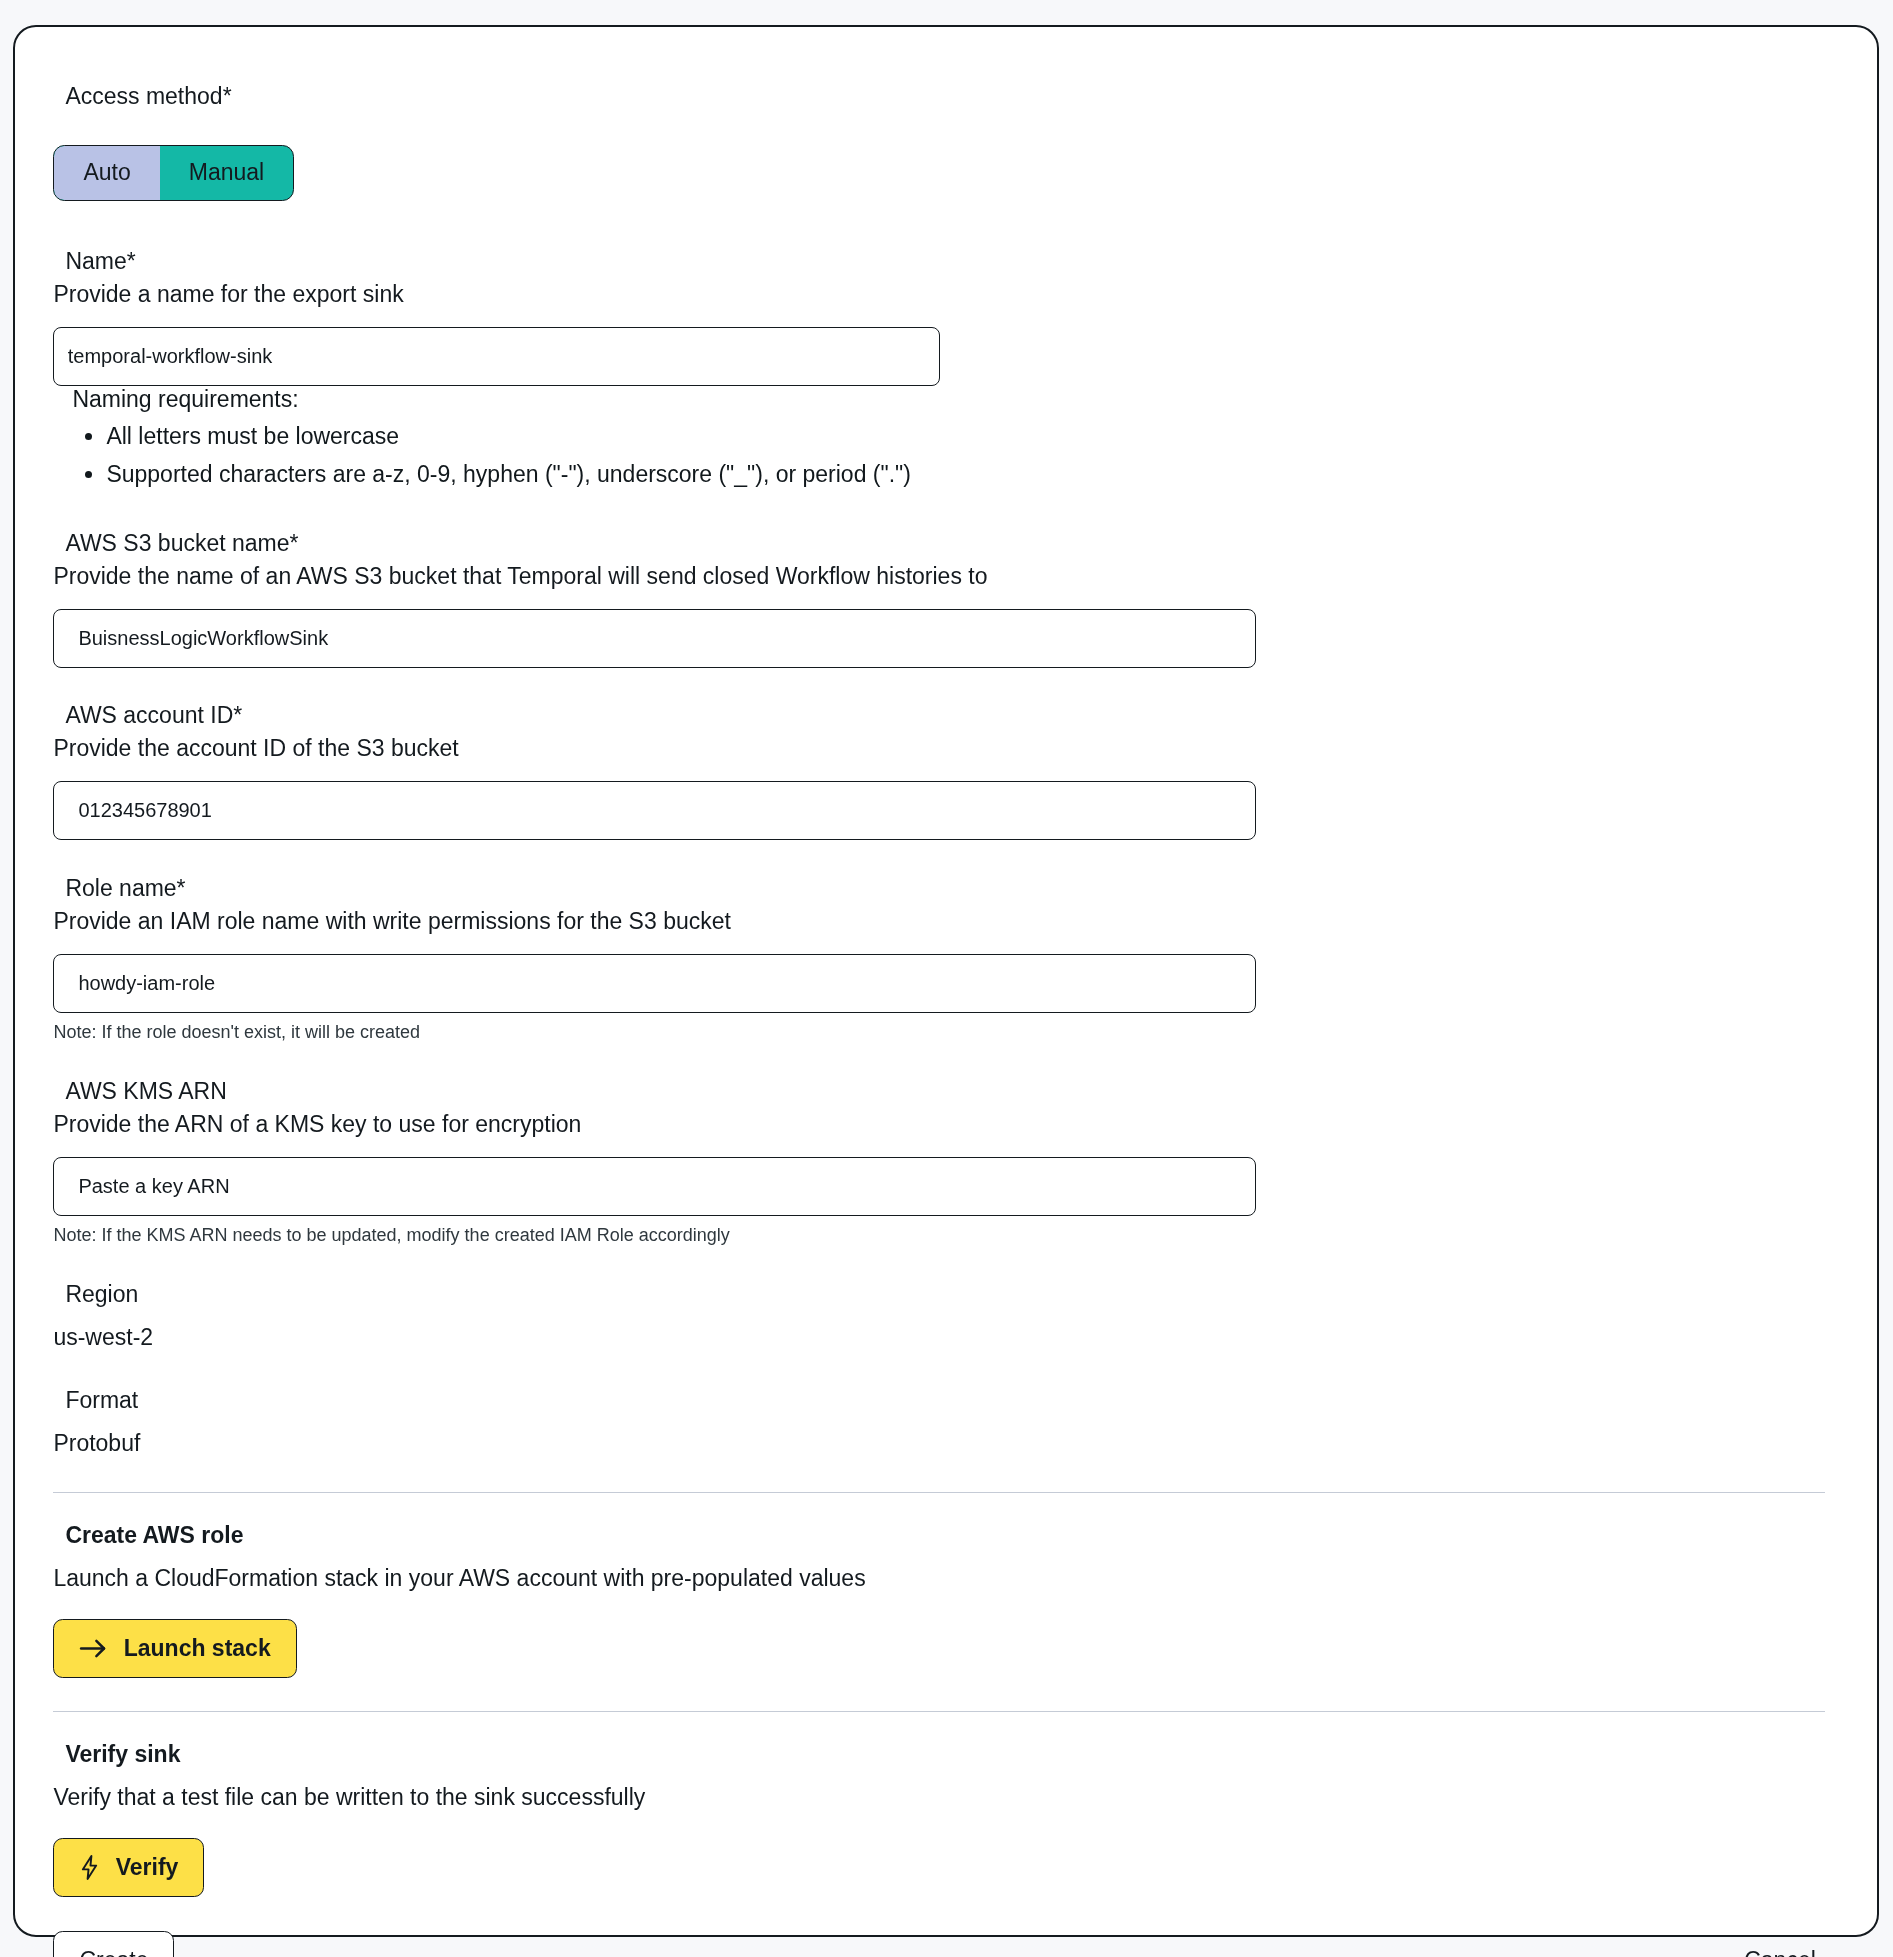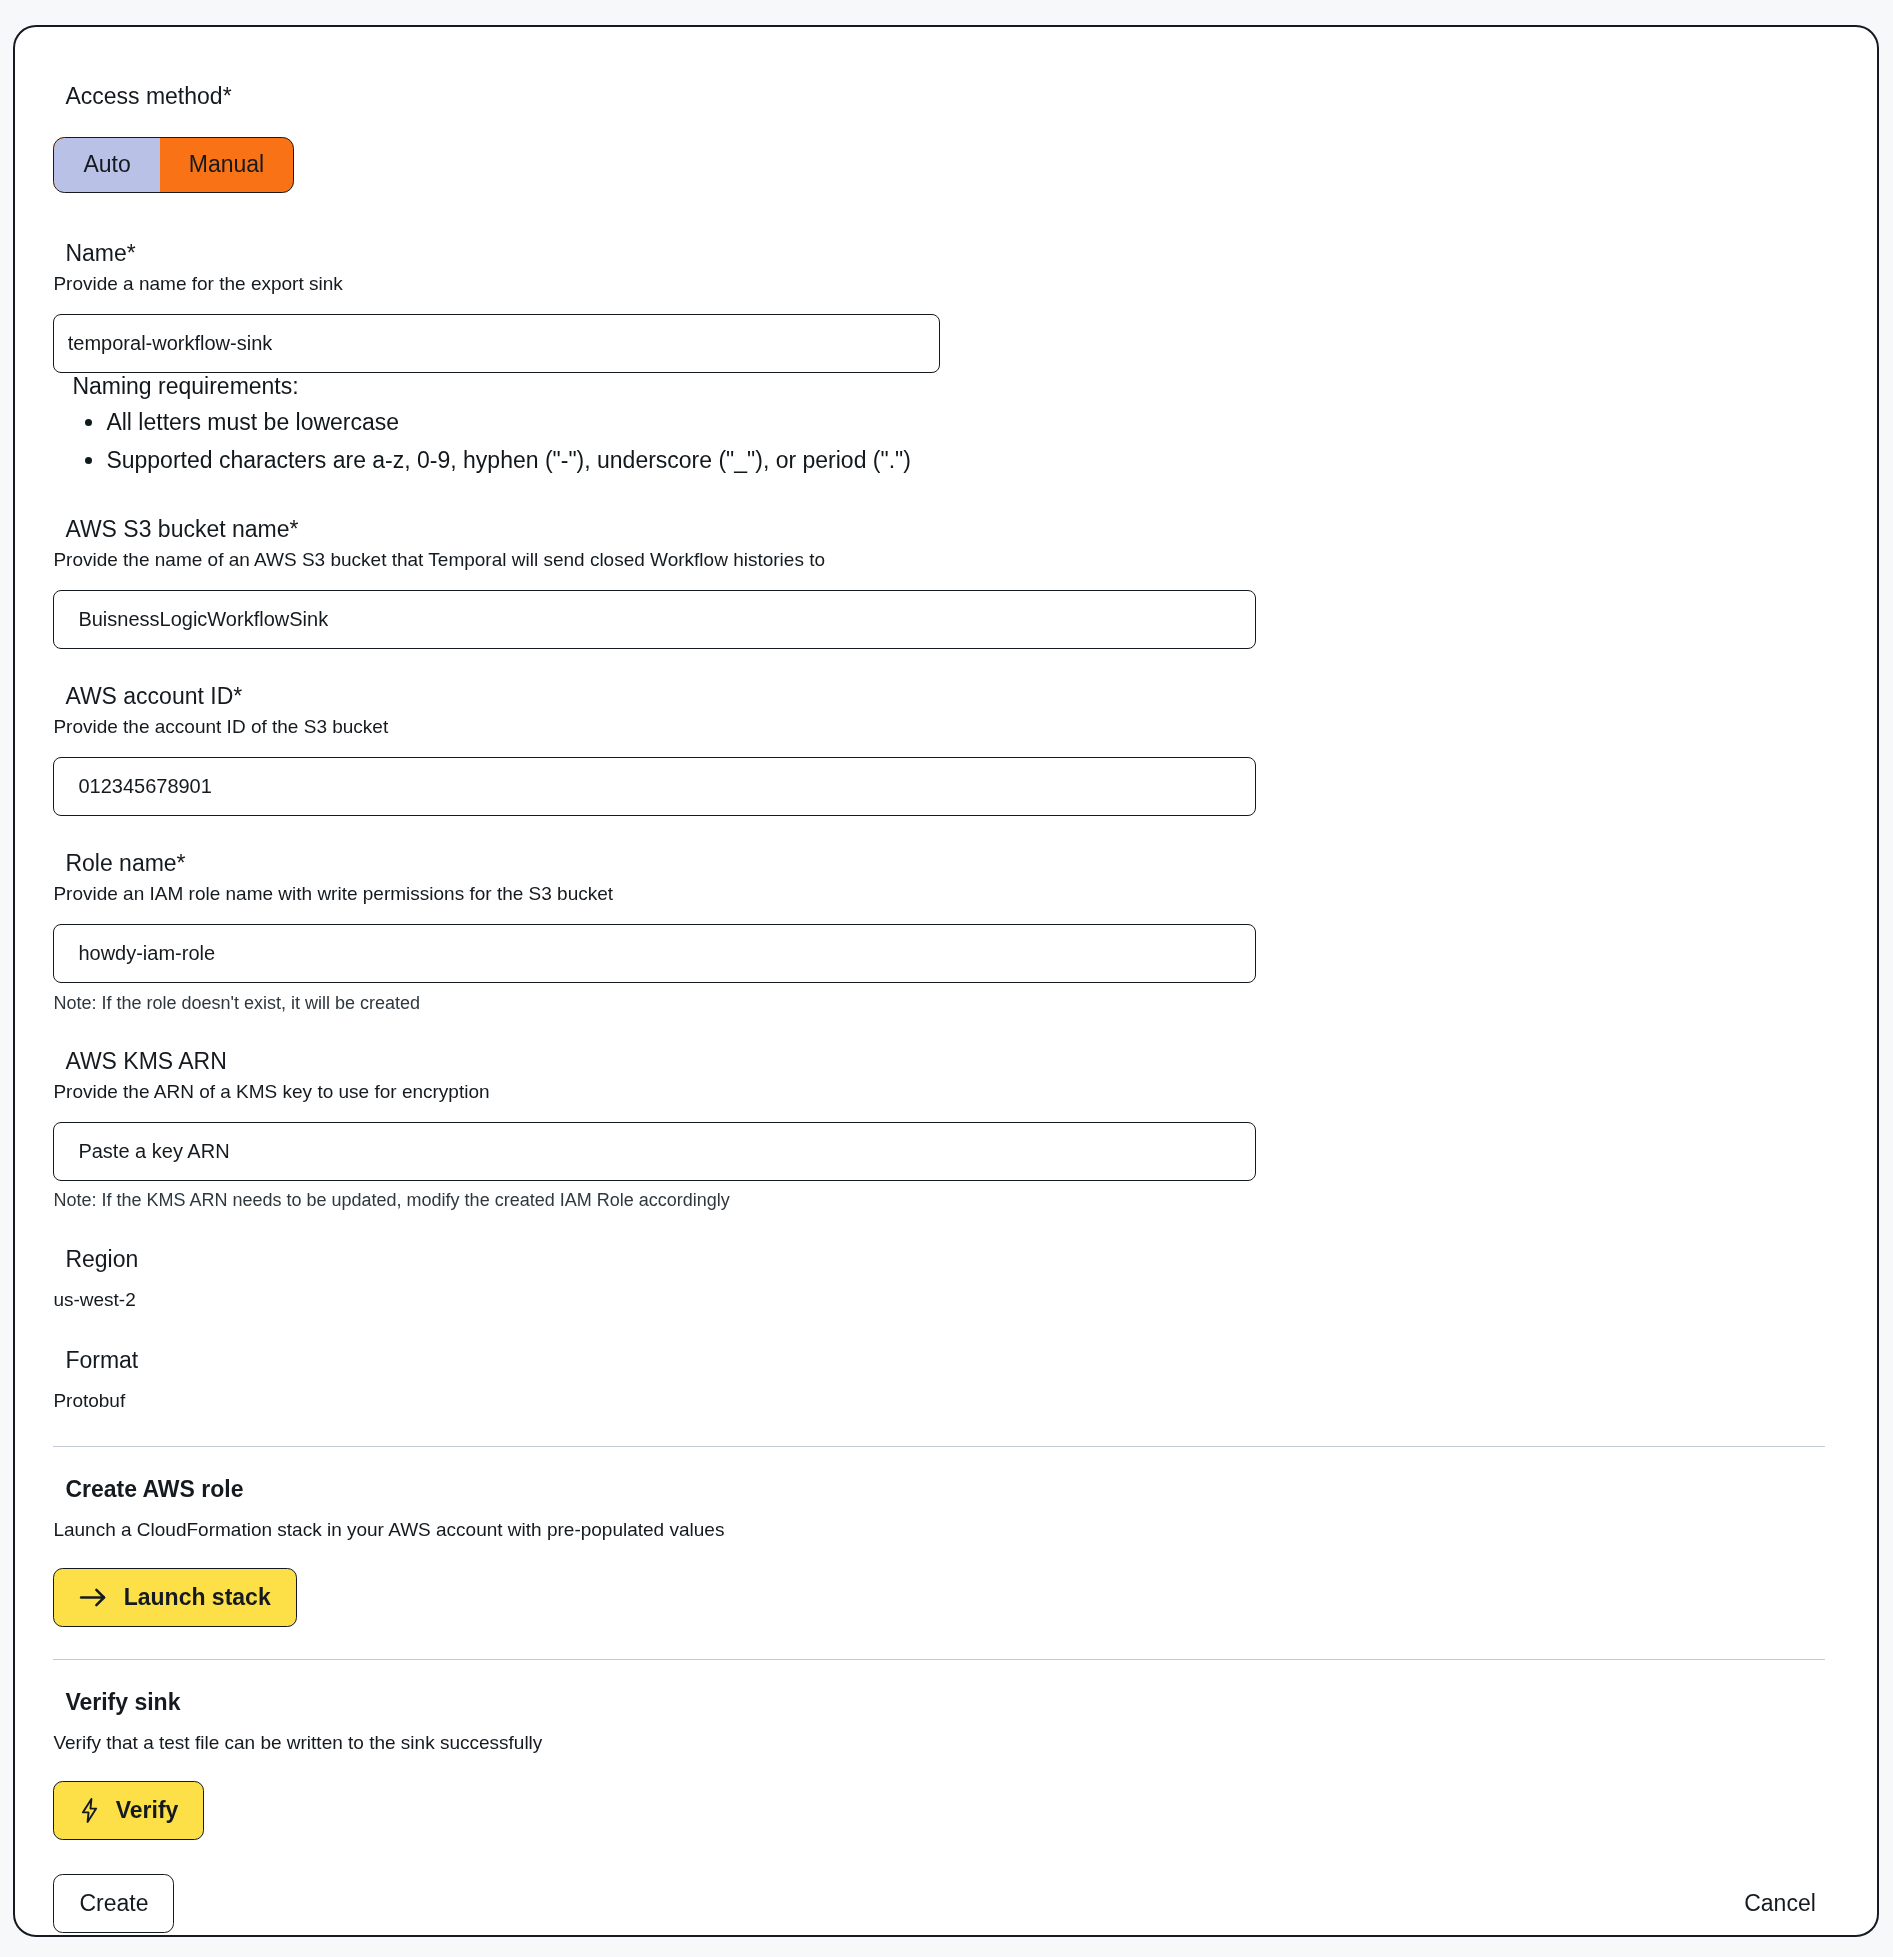--- a/index.html
+++ b/index.html
@@ -28,39 +28,39 @@
   }
   .label {
     font-size: 23px;
     line-height: 1.35;
     color: #141a1f;
     font-weight: 400;
     margin: 12px;
   }
   .label.bold { font-weight: 700; }
   .sub {
-    font-size: 19px;
+    font-size: 23px;
     line-height: 1.35;
     color: #141a1f;
     margin: 0;
   }
   .note {
     font-size: 18px;
     color: #2f383e;
     margin: 9.6px 0 0 0;
   }
 
   
   .seg {
     display: inline-flex;
-    margin-top: 13px;
+    margin-top: 21px;
     border: 1.9px solid #141a1f;
     border-radius: 11.5px;
     overflow: hidden;
-    background: #f97316;
+    background: #14b8a6;
   }
   .seg-btn {
     font-family: "Liberation Sans", sans-serif;
     font-size: 23px;
     padding: 13.4px 29px;
     border: none;
     background: transparent;
     color: #141a1f;
     cursor: pointer;
     line-height: 1.2;

